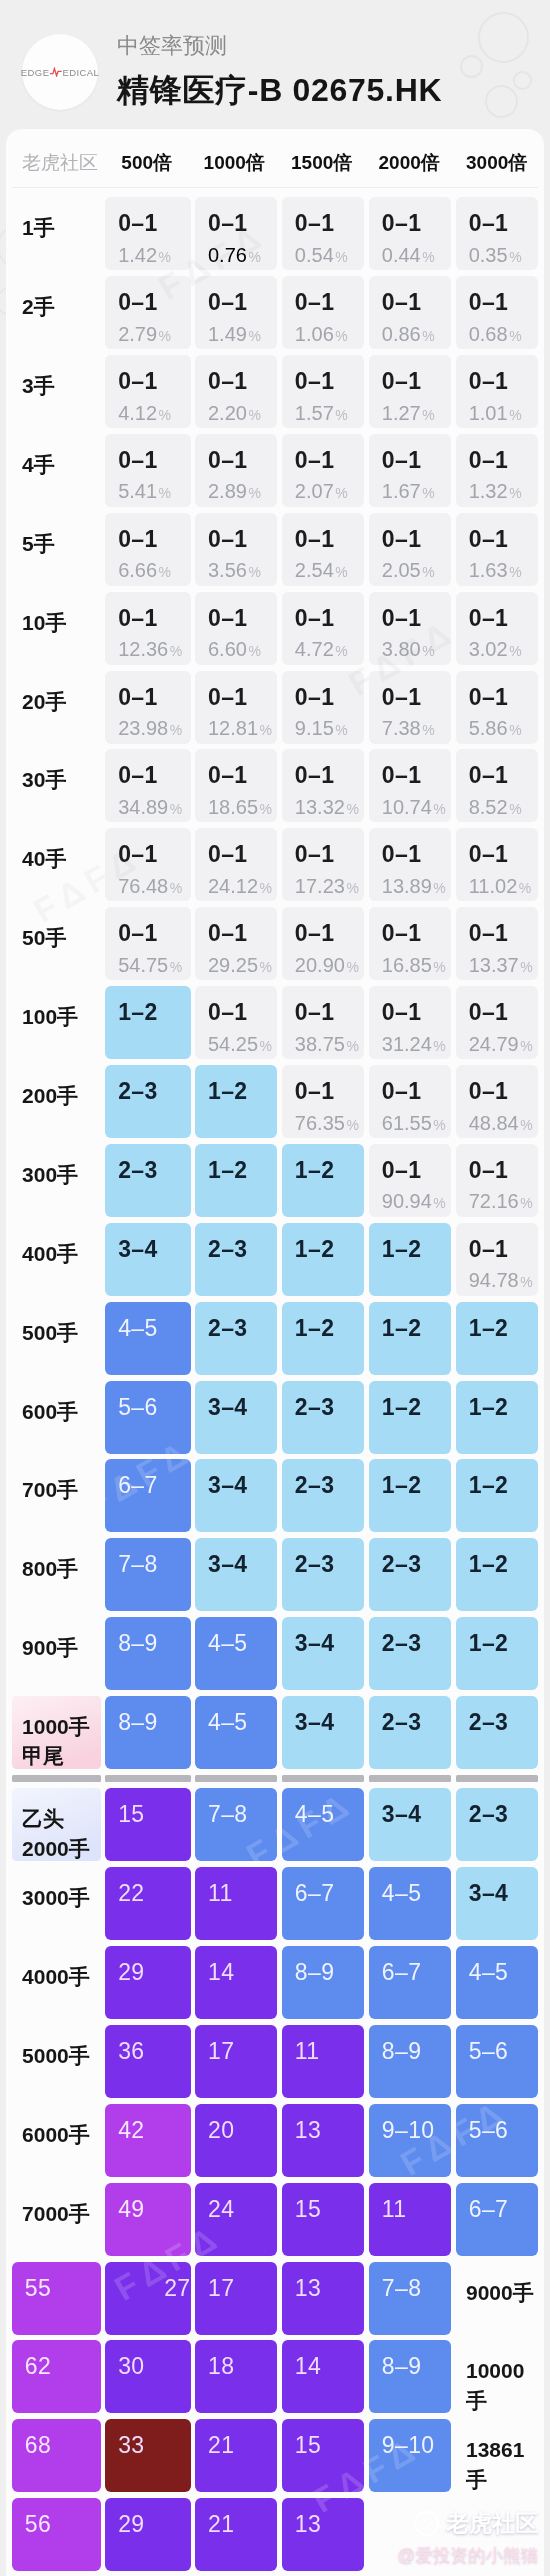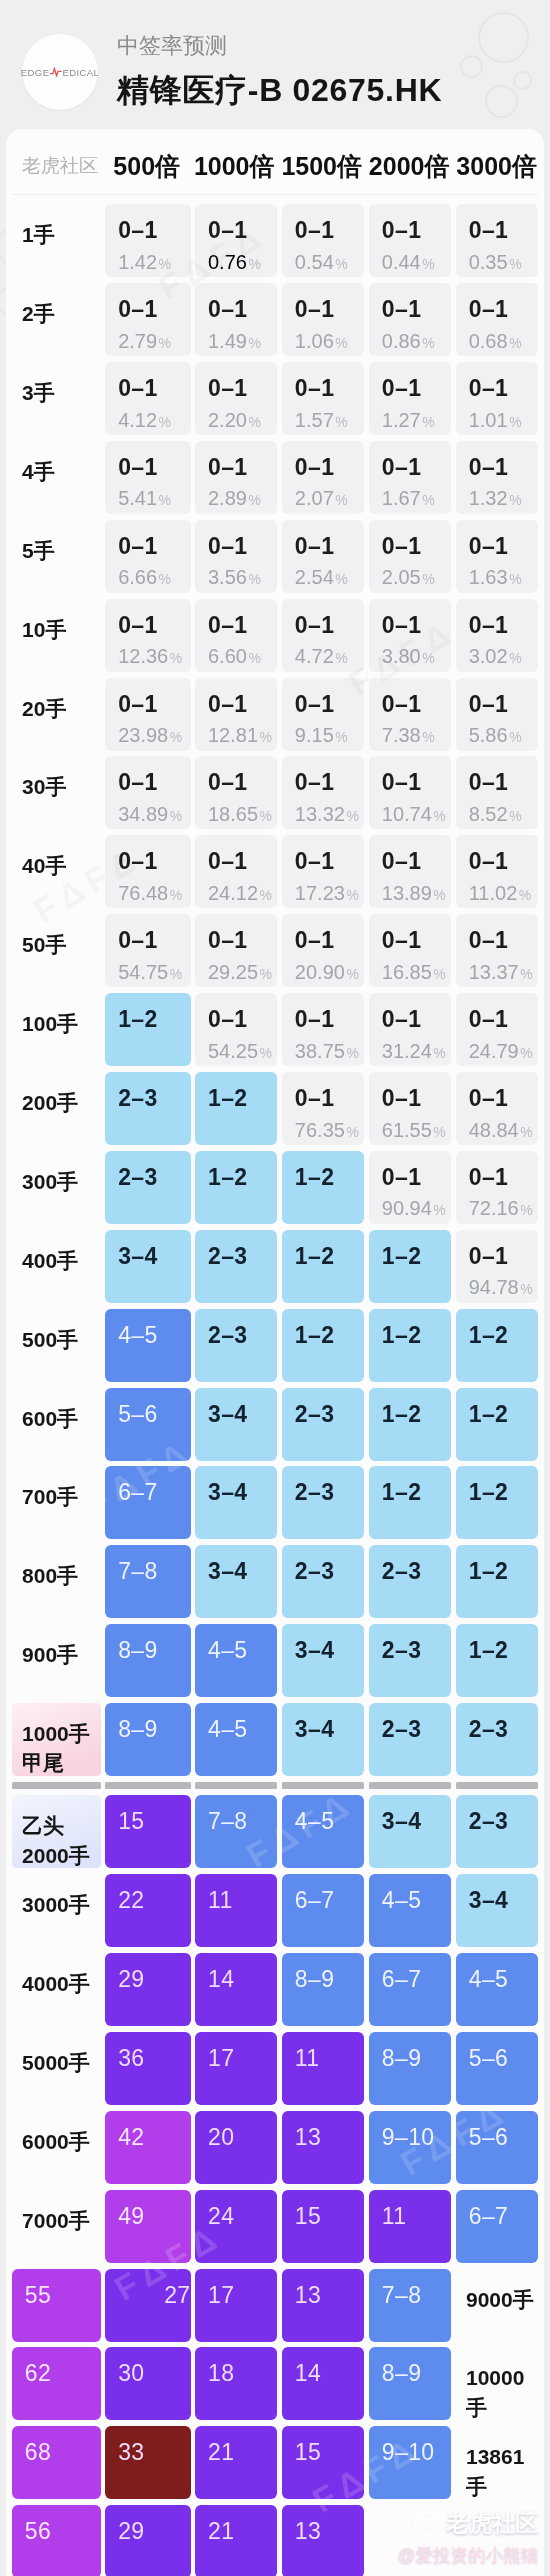--- a/index.html
+++ b/index.html
@@ -28,21 +28,21 @@
   .card{
     margin:5.9px 5.9px 0 5.9px;background:#fcfcfd;border-radius:16px 16px 0 0;
     padding:7.3px 5.9px 17.6px 5.9px;min-height:2440px;position:relative;
   }
   .grid-head,.grid-body{
     display:grid;grid-template-columns:89px repeat(5,1fr);
     column-gap:4.4px;row-gap:5.9px;
   }
   .grid-head{border-bottom:0.7px solid #ededf0;padding:13px 0 11.7px 0;margin-bottom:8.8px;}
   .corner{font-size:19px;color:#b2b2b7;padding-left:10.3px;align-self:center;}
-  .chead{font-size:25px;font-weight:700;color:#111;text-align:center;align-self:center;}
+  .chead{font-size:19px;font-weight:700;color:#111;text-align:center;align-self:center;}
 
   .rlabel{
     height:73px;display:flex;flex-direction:column;justify-content:flex-start;
     padding:16px 0 0 10.3px;box-sizing:border-box;
     font-size:21px;font-weight:600;color:#161616;line-height:1.4;border-radius:4.4px;
   }
   .rlabel.hl-pink{background:linear-gradient(160deg,#fdf0f4 0%,#f8d2de 85%);}
   .rlabel.hl-blue{background:linear-gradient(160deg,#f3f5fd 0%,#dde3fa 85%);}
 
   .cell{

